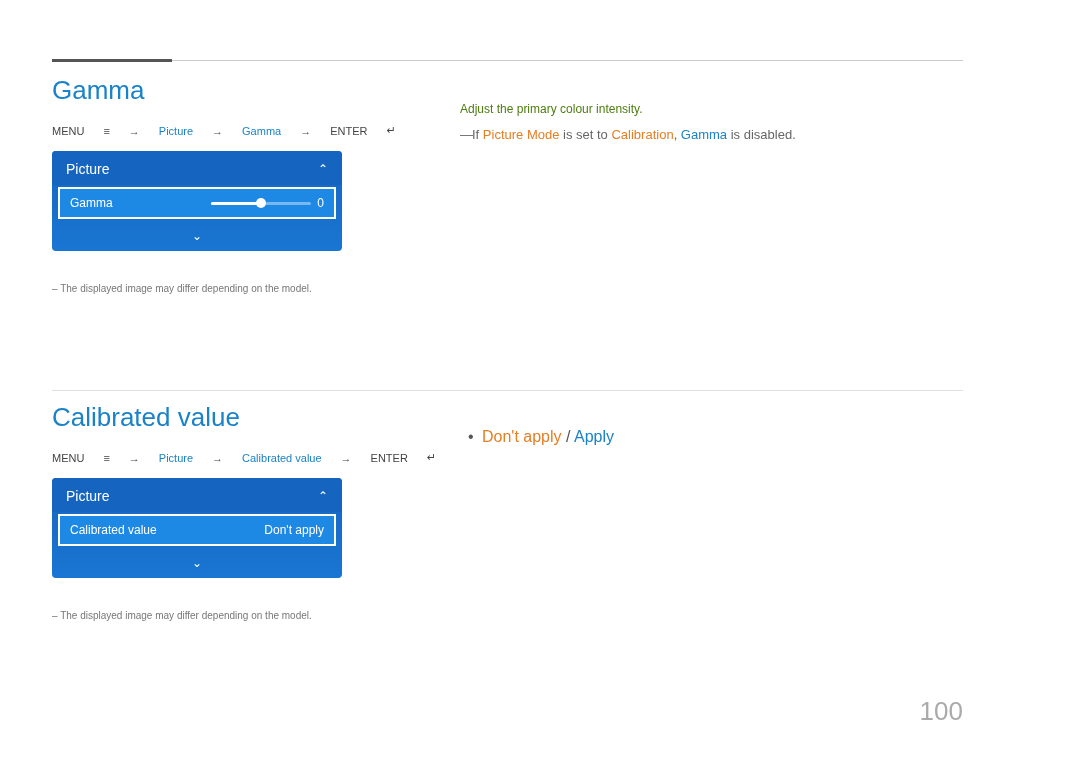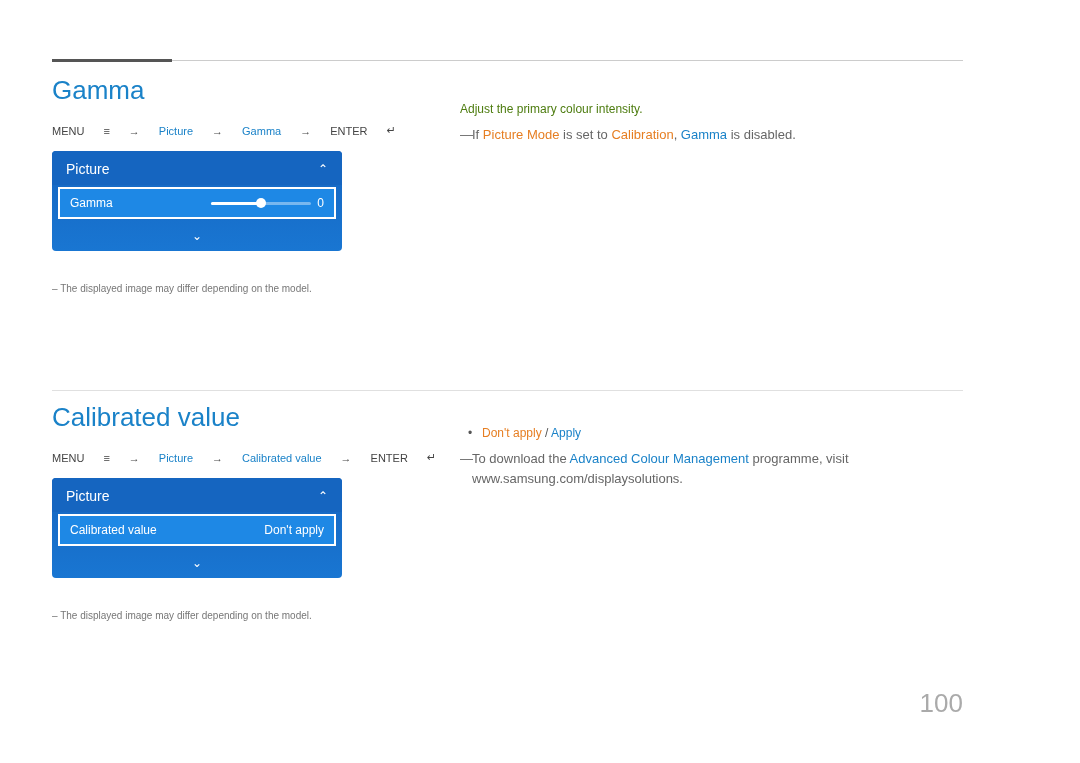--- a/index.html
+++ b/index.html
@@ -237,21 +237,21 @@
       left: 460px;
       right: 52px;
     }
 
     .bullet-list {
       list-style: none;
       margin: 6px 0 6px 8px;
     }
 
     .bullet-list li {
-      font-size: 12px;
+      font-size: 16px;
       color: #555;
       position: relative;
       padding-left: 14px;
       line-height: 1.6;
     }
 
     .bullet-list li::before {
       content: '•';
       position: absolute;
       left: 0;
@@ -262,21 +262,21 @@
       color: #e67e22;
     }
 
     .bullet-list li .link-blue {
       color: #1a82c8;
     }
 
     
     .page-number {
       position: absolute;
-      bottom: 44px;
+      bottom: 36px;
       right: 52px;
       font-size: 26px;
       font-weight: 300;
       color: #aaa;
     }
 
     
     .tv-ui-row-value-text {
       color: #fff;
       font-size: 12px;
@@ -375,20 +375,17 @@
   <div class="calibrated-right">
 
     <ul class="bullet-list">
       <li>
         <span class="link-orange">Don't apply</span>
         <span>/</span>
         <span class="link-blue">Apply</span>
       </li>
     </ul>
 
-    <p class="desc-note">
-      To download the <span class="link-blue">Advanced Colour Management</span> programme, visit www.samsung.com/displaysolutions.
-    </p>
   </div>
 
   <div class="page-number">100</div>
 
 </div>
 
 </body></html>

